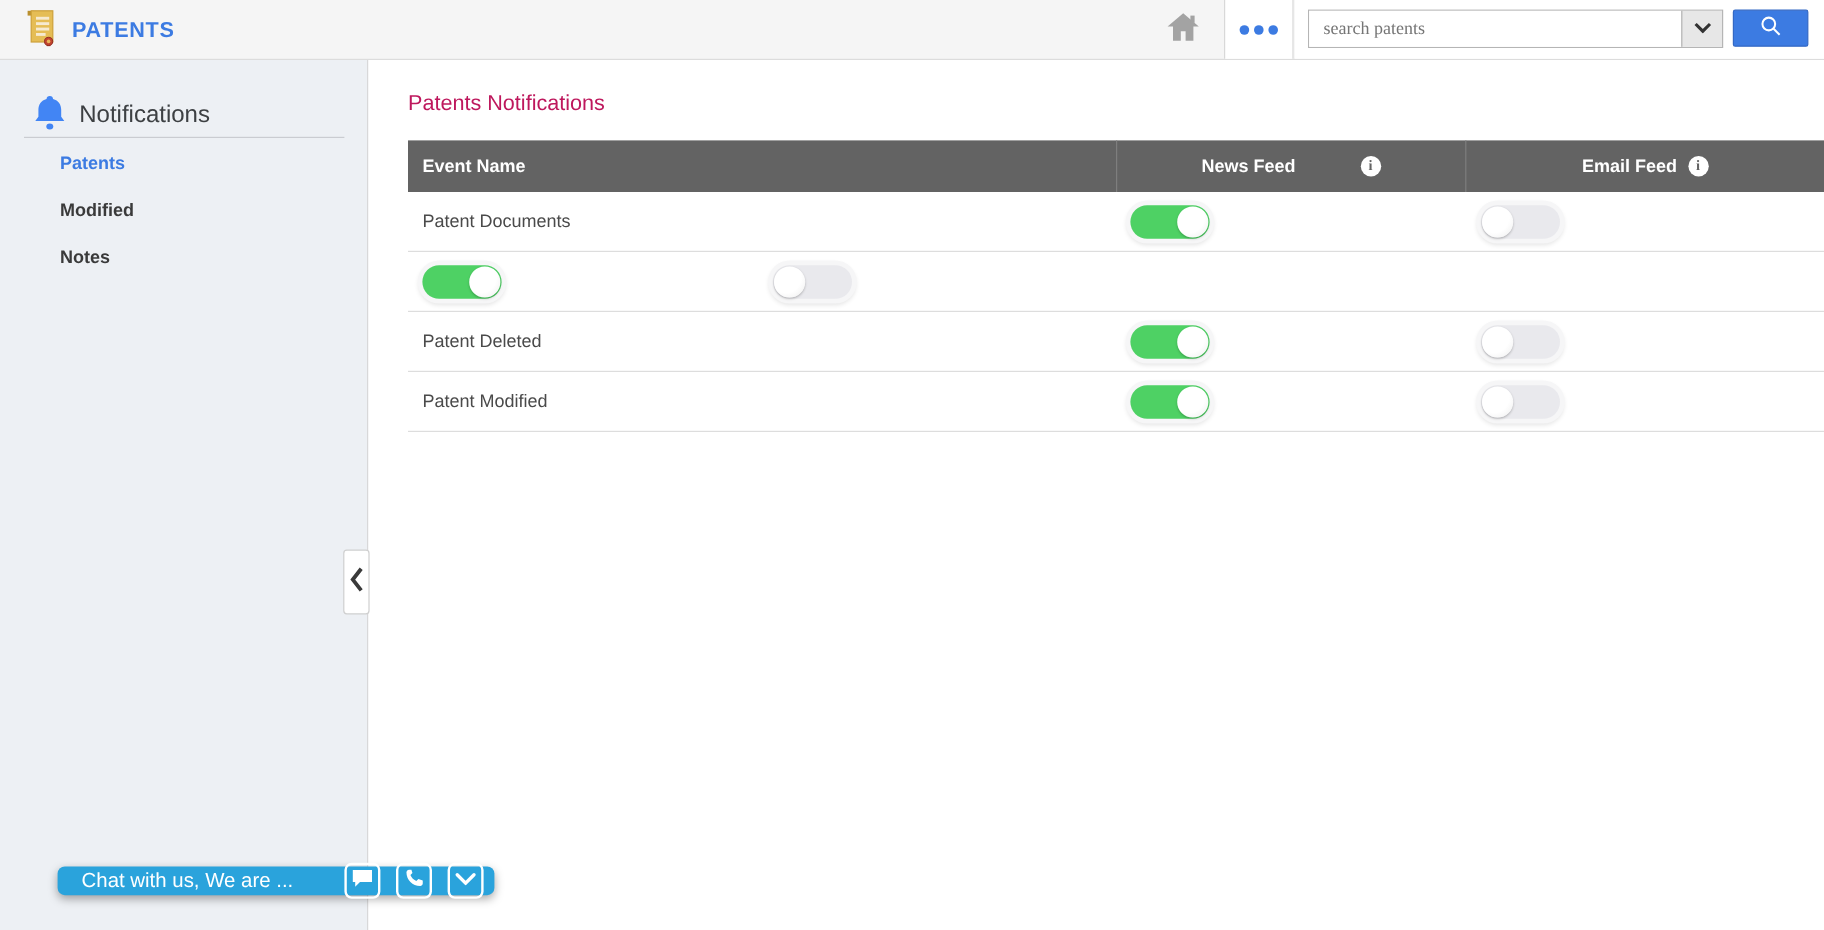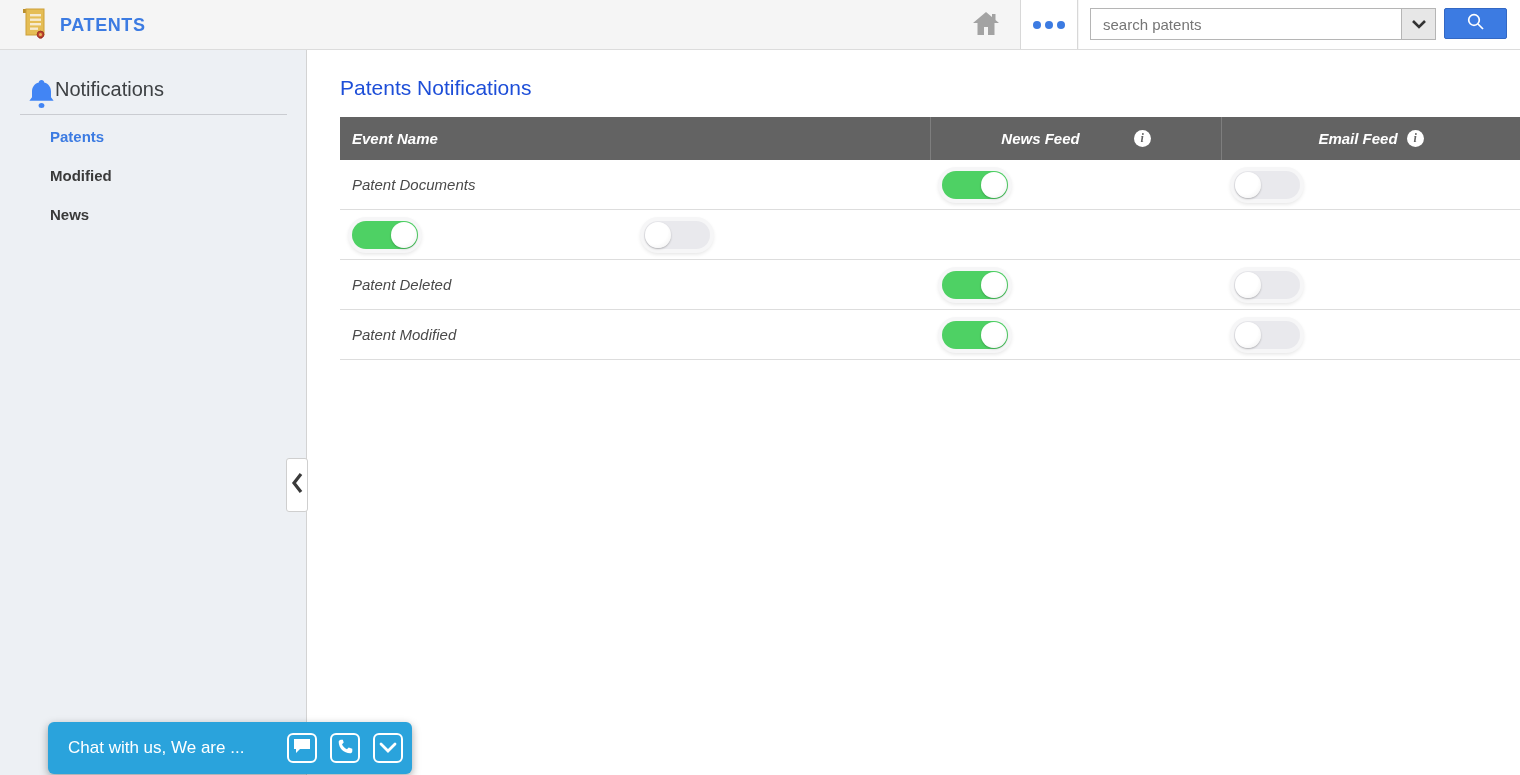--- a/index.html
+++ b/index.html
@@ -16,45 +16,45 @@
     display:flex; align-items:center; justify-content:center; cursor:pointer; }
   .dots-section { position:absolute; left:1020px; top:0; width:58px; height:49px;
     background:#fff; border-left:1px solid #d8d8d8; border-right:1px solid #d8d8d8;
     display:flex; align-items:center; justify-content:center; gap:4px; cursor:pointer; }
   .dots-section i { width:8px; height:8px; border-radius:50%;
     background:var(--accent-blue,#4285f4); display:block; }
   .search-section { position:absolute; left:1079px; top:0; width:441px; height:49px; background:#fff; }
   .search-combo { position:absolute; left:11px; top:8px; width:346px; height:32px;
     border:1px solid #b5b5b5; display:flex; background:#fff; }
   .search-input { flex:1; border:none; outline:none; padding:0 12px; font-size:15px;
-    color:#7f1d1d; font-family:Liberation Sans, sans-serif; }
+    color:#7f1d1d; font-family:Liberation Serif, serif; }
   .search-input::placeholder { color:#757575; }
   .search-dd { width:34px; background:#e7e7e7; border-left:1px solid #b5b5b5;
     display:flex; align-items:center; justify-content:center; cursor:pointer; }
   .search-btn { position:absolute; left:365px; top:8px; width:63px; height:31px;
     background:var(--accent-blue,#3c7be2); border:1px solid #3368c4; border-radius:2px;
     display:flex; align-items:center; justify-content:center; cursor:pointer; }
 
   
   .sidebar { position:absolute; left:0; top:50px; width:307px; height:725px;
     background:#edf0f4; border-right:1px solid #d3d3d3; }
-  .sb-head { position:absolute; left:28px; top:28px; display:flex; align-items:flex-start; }
+  .sb-head { position:absolute; left:28px; top:28px; display:flex; align-items:center; gap:11px; }
   .sb-title { font-size:20px; color:#3d4043; }
   .sb-rule { position:absolute; left:20px; top:64px; width:267px; height:1px; background:#caccd1; }
   .sb-items { position:absolute; left:50px; top:78px; }
   .sb-item { font-size:15px; font-weight:bold; color:#3a3a3a; margin-bottom:22px; cursor:pointer; }
   .sb-item.active { color:var(--accent-blue,#3b6fe0); }
   .collapse-handle { position:absolute; left:286px; top:458px; width:22px; height:54px;
     background:#fff; border:1px solid #cfcfcf; border-radius:3px; z-index:5;
     display:flex; align-items:center; justify-content:center; cursor:pointer; }
 
   
   .main { position:absolute; left:307px; top:50px; width:1213px; height:725px; background:#fff; }
-  .page-title { position:absolute; left:33px; top:26px; font-size:21px; color:#1d4ed8; }
-  .ntable { position:absolute; left:33px; top:67px; width:1180px;font-style:italic; }
+  .page-title { position:absolute; left:33px; top:26px; font-size:18px; color:#be185d; }
+  .ntable { position:absolute; left:33px; top:67px; width:1180px; }
   .thead { display:flex; height:43px; background:var(--table-header,#636363); align-items:stretch; }
   .th { display:flex; align-items:center; color:#fff; font-size:15px; font-weight:bold; }
   .th.ev { width:590px; padding-left:12px; }
   .th.nf { width:291px; justify-content:center; border-left:1px solid #7e7e7e;gap:45px; }
   .th.ef { width:299px; justify-content:center; border-left:1px solid #7e7e7e; }
   .info-i { display:inline-flex; align-items:center; justify-content:center;
     width:17px; height:17px; border-radius:50%; background:#fff; color:#636363;
     font-size:12px; font-weight:bold; margin-left:9px; cursor:pointer;
     font-family:"Liberation Serif", serif; }
   .trow { display:flex; height:50px; border-bottom:1px solid #dddddd; align-items:center; }
@@ -67,21 +67,21 @@
     box-shadow:0 0 0 4px #f6f6f7, 0 2px 4px 3px rgba(0,0,0,0.12); margin:4px; }
   .toggle.on  { background:var(--toggle-on,#4ed164); }
   .toggle.off { background:#e9e9ed; }
   .toggle .knob { position:absolute; top:1px; width:26px; height:26px; border-radius:50%;
     background:radial-gradient(circle at 38% 35%, #ffffff 55%, #ececec 100%);
     box-shadow:0 1px 2px rgba(0,0,0,0.25); }
   .toggle.on  .knob { right:1px; }
   .toggle.off .knob { left:1px; }
 
   
-  .chat { position:absolute; left:48px; top:722px; width:364px; height:52px;
+  .chat { position:absolute; left:48px; top:722px; width:364px; height:24px;
     background:var(--chat-blue,#2aa3dc); border-radius:6px; z-index:30;
     box-shadow:0 3px 8px rgba(0,0,0,0.35); display:flex; align-items:center; cursor:pointer; }
   .chat-label { color:#fff; font-size:17px; padding-left:20px; flex:1; white-space:nowrap; }
   .chat-icons { display:flex; gap:13px; padding-right:9px; }
   .chat-ibtn { width:30px; height:30px; border:2px solid #fff; border-radius:6px;
     display:flex; align-items:center; justify-content:center; cursor:pointer; }
 </style>
 </head>
 <body>
 
@@ -149,21 +149,21 @@
         <path d="M13.5 2 c1.6 0 2.7 1.1 2.7 2.4 C20.8 5.6 23 9.3 23 13.4 v5.8 l2.6 3.6 H1.4 L4 19.2 v-5.8 C4 9.3 6.2 5.6 10.8 4.4 10.8 3.1 11.9 2 13.5 2 Z" fill="#4285f4"></path>
         <ellipse cx="13.5" cy="27.5" rx="2.9" ry="2.5" fill="#4285f4"></ellipse>
       </svg>
     </span>
     <span class="sb-title">Notifications</span>
   </div>
   <div class="sb-rule"></div>
   <div class="sb-items">
     <div class="sb-item active">Patents</div>
     <div class="sb-item">Modified</div>
-    <div class="sb-item">News</div>
+    <div class="sb-item">Notes</div>
   </div>
 </div>
 
 <div class="collapse-handle">
   <span>
     <svg width="14" height="26" viewBox="0 0 14 26">
       <polyline points="11,4 4,13 11,22" fill="none" stroke="#3a3a3a" stroke-width="3.2"></polyline>
     </svg>
   </span>
 </div>

